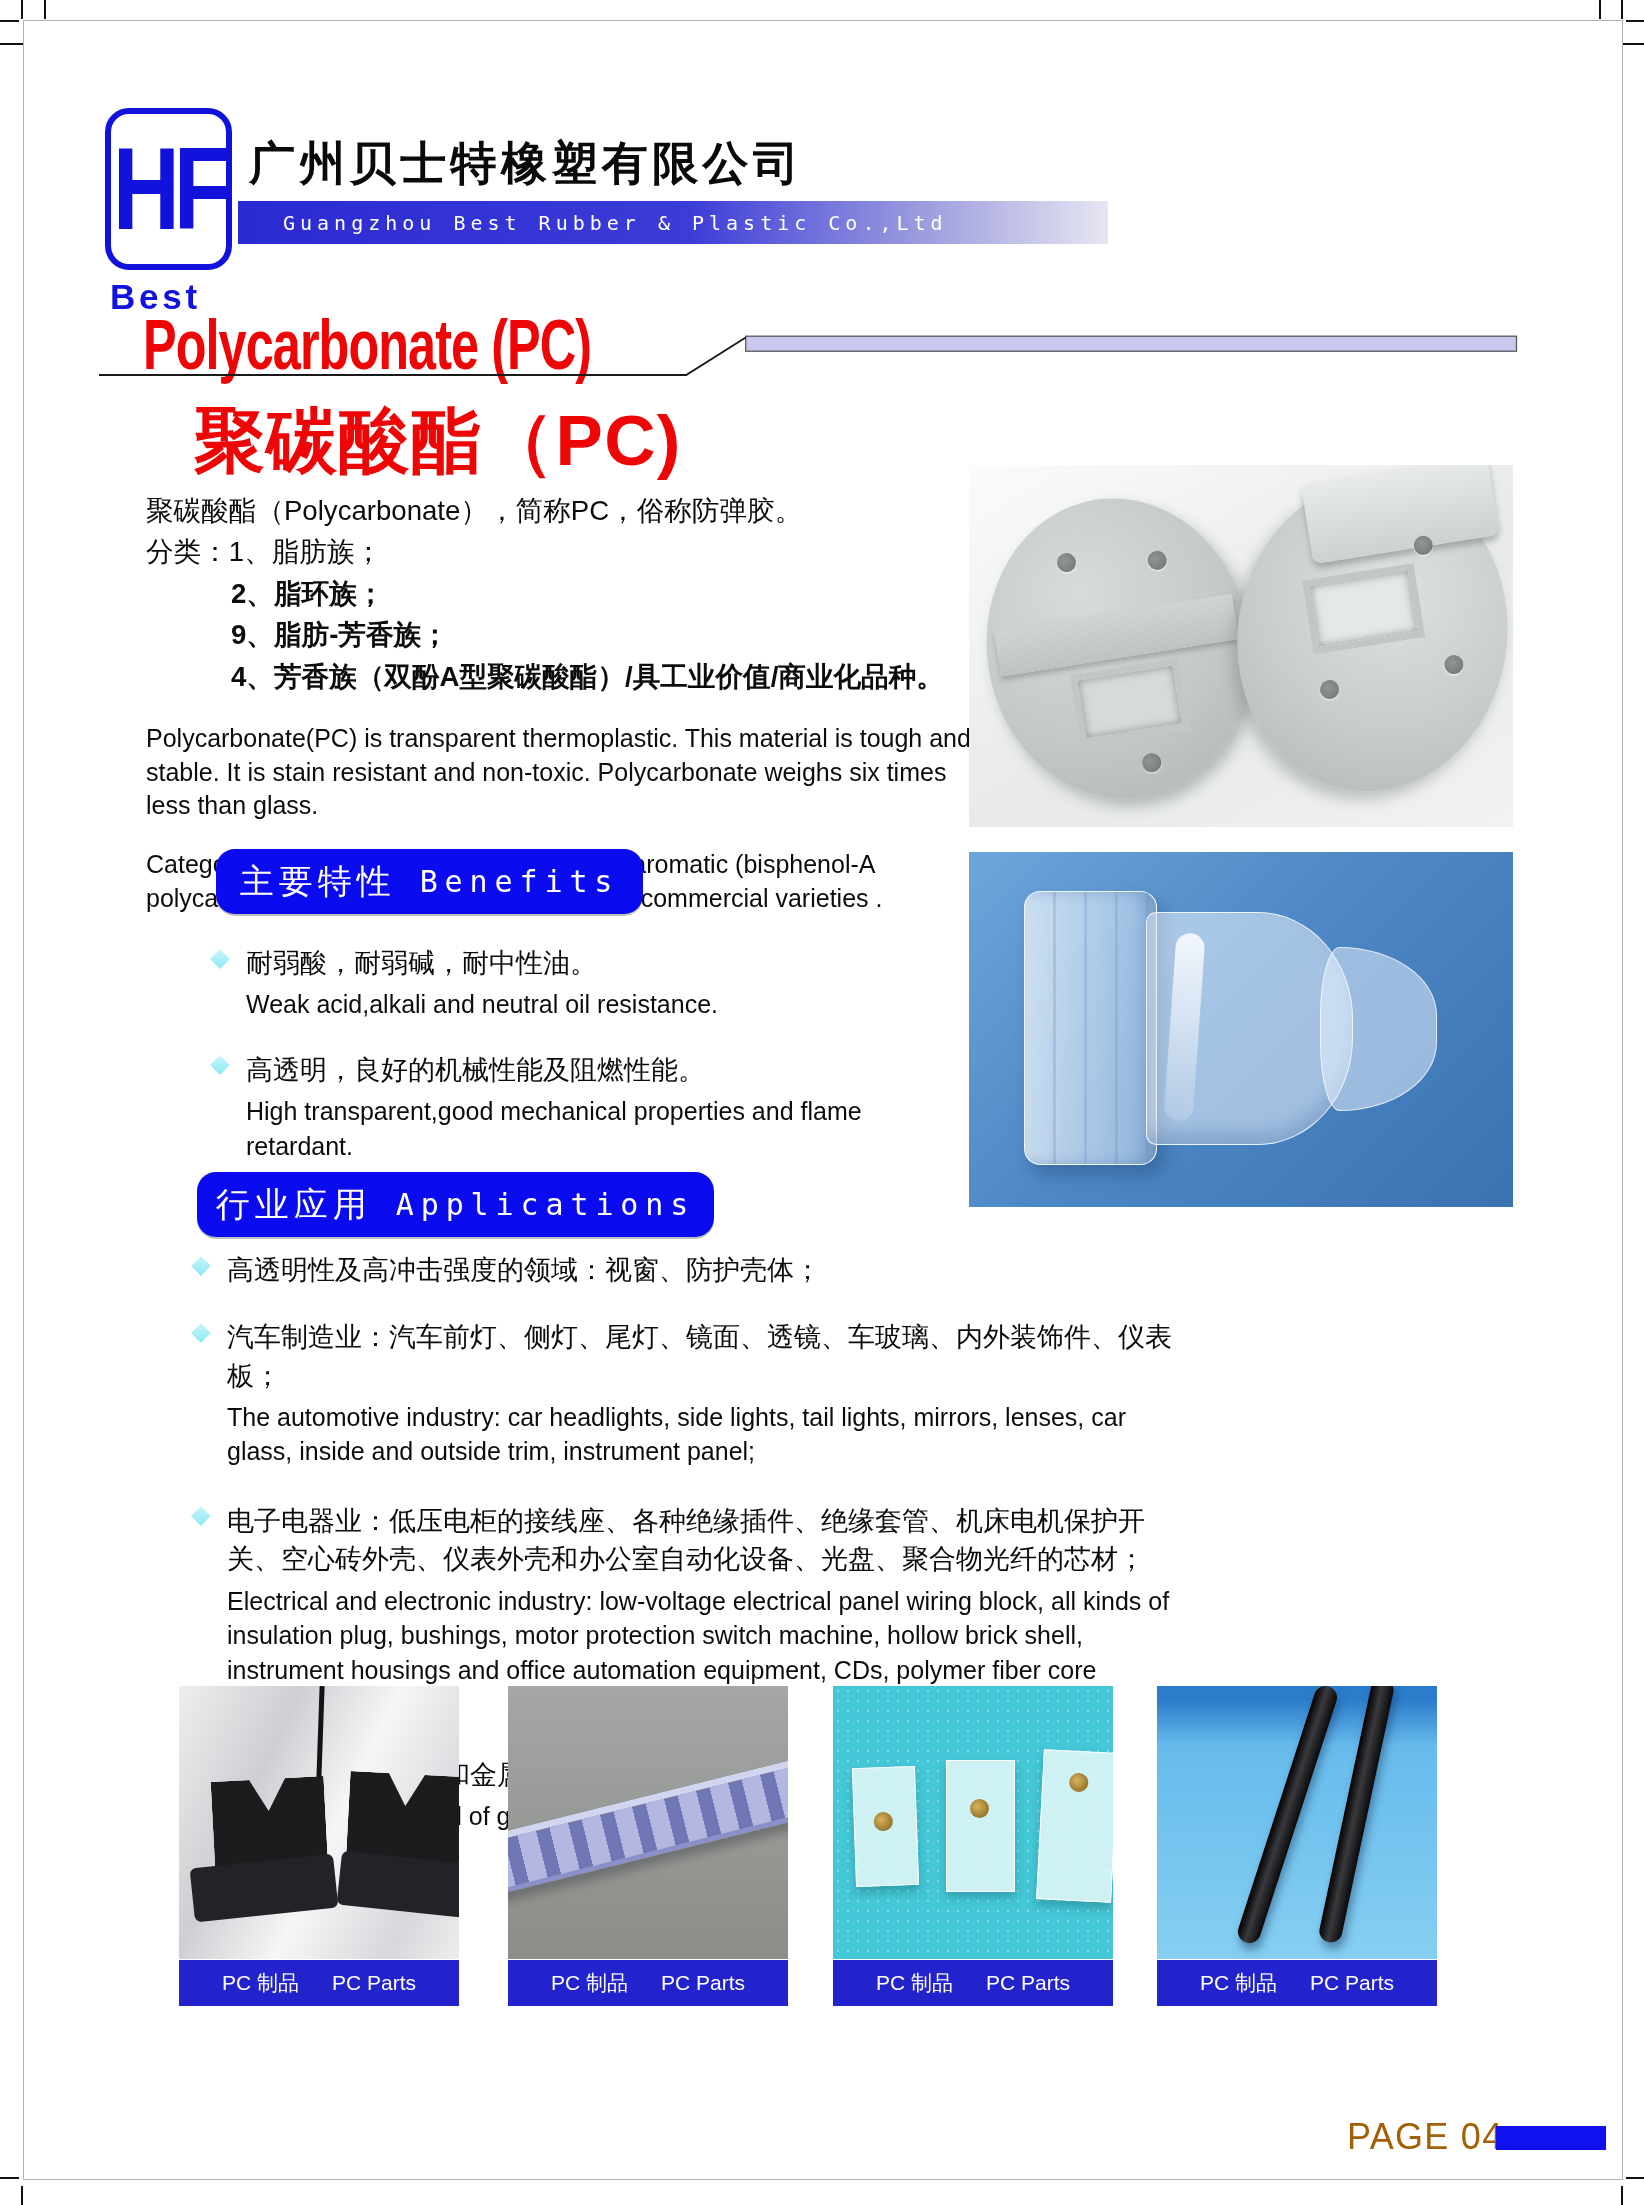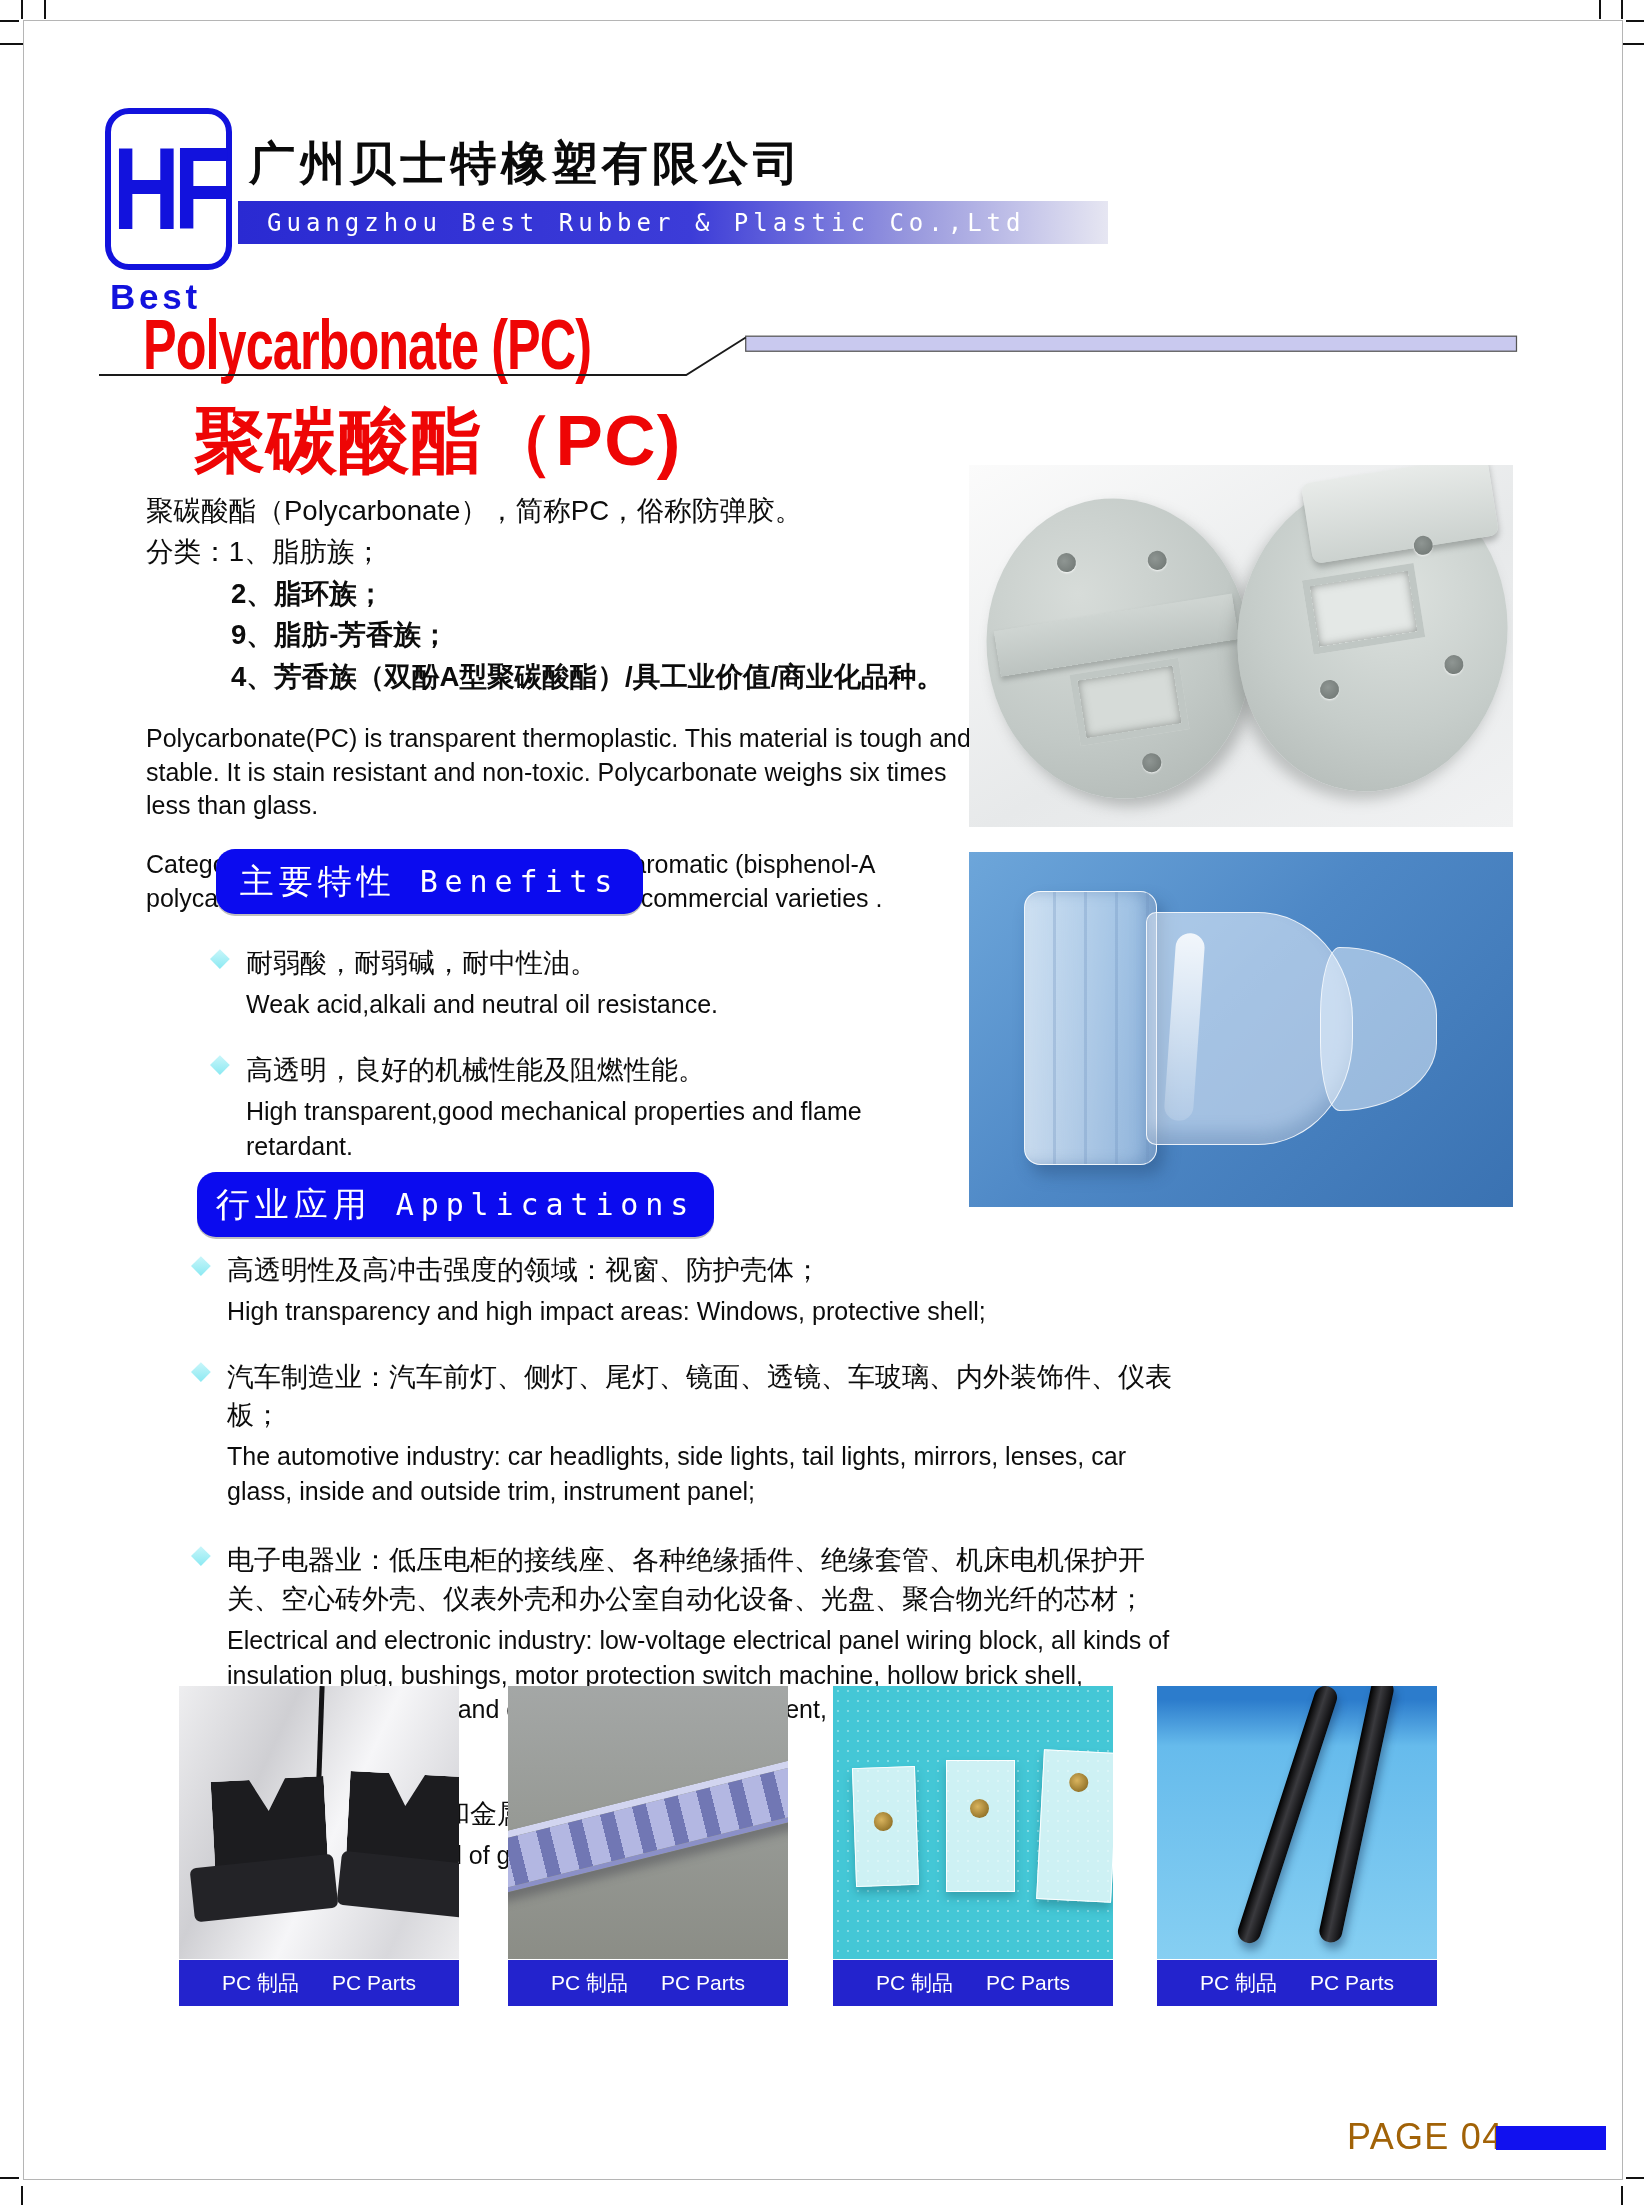--- a/index.html
+++ b/index.html
@@ -14,22 +14,22 @@
   .cm{position:absolute; background:#111;}
   
   .logo-box{position:absolute; left:105px; top:108px; width:127px; height:162px;
     border:6.9px solid var(--brand-blue); border-radius:24px; display:flex; align-items:center; justify-content:center;}
   .logo-mono{font-size:93px; font-weight:bold; color:var(--brand-blue); letter-spacing:-6.3px; transform:scaleY(1.25);}
   .logo-caption{position:absolute; left:110px; top:277px; font-size:35px; color:var(--brand-blue); letter-spacing:3.8px; font-weight:bold;}
   .company-cn{position:absolute; left:249px; top:133px; font-size:46px; font-weight:bold; color:#0a0a0a; letter-spacing:4.4px;}
   .banner{position:absolute; left:238px; top:201px; width:870px; height:43px;
     background:linear-gradient(to right,#2a2ad2 0%,#3c3cd8 52%,#9a9ade 78%,#e6e6f2 100%);
     display:flex; align-items:center;}
-  .banner-text{padding-left:29px; color:#fff; font-family:"DejaVu Sans Mono", monospace;
-    font-size:24px; letter-spacing:5px; white-space:nowrap;}
+  .banner-text{padding-left:45px; color:#fff; font-family:"DejaVu Sans Mono", monospace;
+    font-size:20px; letter-spacing:5px; white-space:nowrap;}
   
   .title-en{position:absolute; left:143px; top:305px; font-size:70px; font-weight:bold;
     color:var(--accent-red); transform:scaleX(.72); transform-origin:left top; white-space:nowrap; letter-spacing:-1.3px;}
   .title-cn{position:absolute; left:194px; top:394px; font-size:71px; font-weight:bold;
     color:var(--accent-red); letter-spacing:1.3px; white-space:nowrap;}
   .deco{position:absolute; left:94px; top:331px;}
   
   .intro{position:absolute; left:146px; top:490px; width:840px;}
   .intro .cn{font-size:27.6px; line-height:1.5; color:#0c0c0c;}
   .intro .cn.indent{padding-left:85px;font-weight:bold;}
@@ -209,21 +209,20 @@
     <div class="pp-hl"></div>
   </div>
 
   <div class="sec-btn" style="left:197px; top:1172px; width:517px;">
     <span class="cn">行业应用</span>
     <span class="en">Applications</span>
   </div>
   <div class="blist" style="left:193px; top:1251px; width:1003px;">
     <div class="item">
       <div class="cn">高透明性及高冲击强度的领域：视窗、防护壳体；</div>
-      <div class="en">High transparency and high impact areas: Windows, protective shell;</div>
     </div>
     <div class="item">
       <div class="cn">汽车制造业：汽车前灯、侧灯、尾灯、镜面、透镜、车玻璃、内外装饰件、仪表板；</div>
       <div class="en">The automotive industry: car headlights, side lights, tail lights, mirrors, lenses, car glass, inside and outside trim, instrument panel;</div>
     </div>
     <div class="item" style="margin-top:33px;">
       <div class="cn">电子电器业：低压电柜的接线座、各种绝缘插件、绝缘套管、机床电机保护开关、空心砖外壳、仪表外壳和办公室自动化设备、光盘、聚合物光纤的芯材；</div>
       <div class="en">Electrical and electronic industry: low-voltage electrical panel wiring block, all kinds of insulation plug, bushings, motor protection switch machine, hollow brick shell, instrument housings and office automation equipment, CDs, polymer fiber core material;</div>
     </div>
     <div class="item" style="margin-top:34px;">

